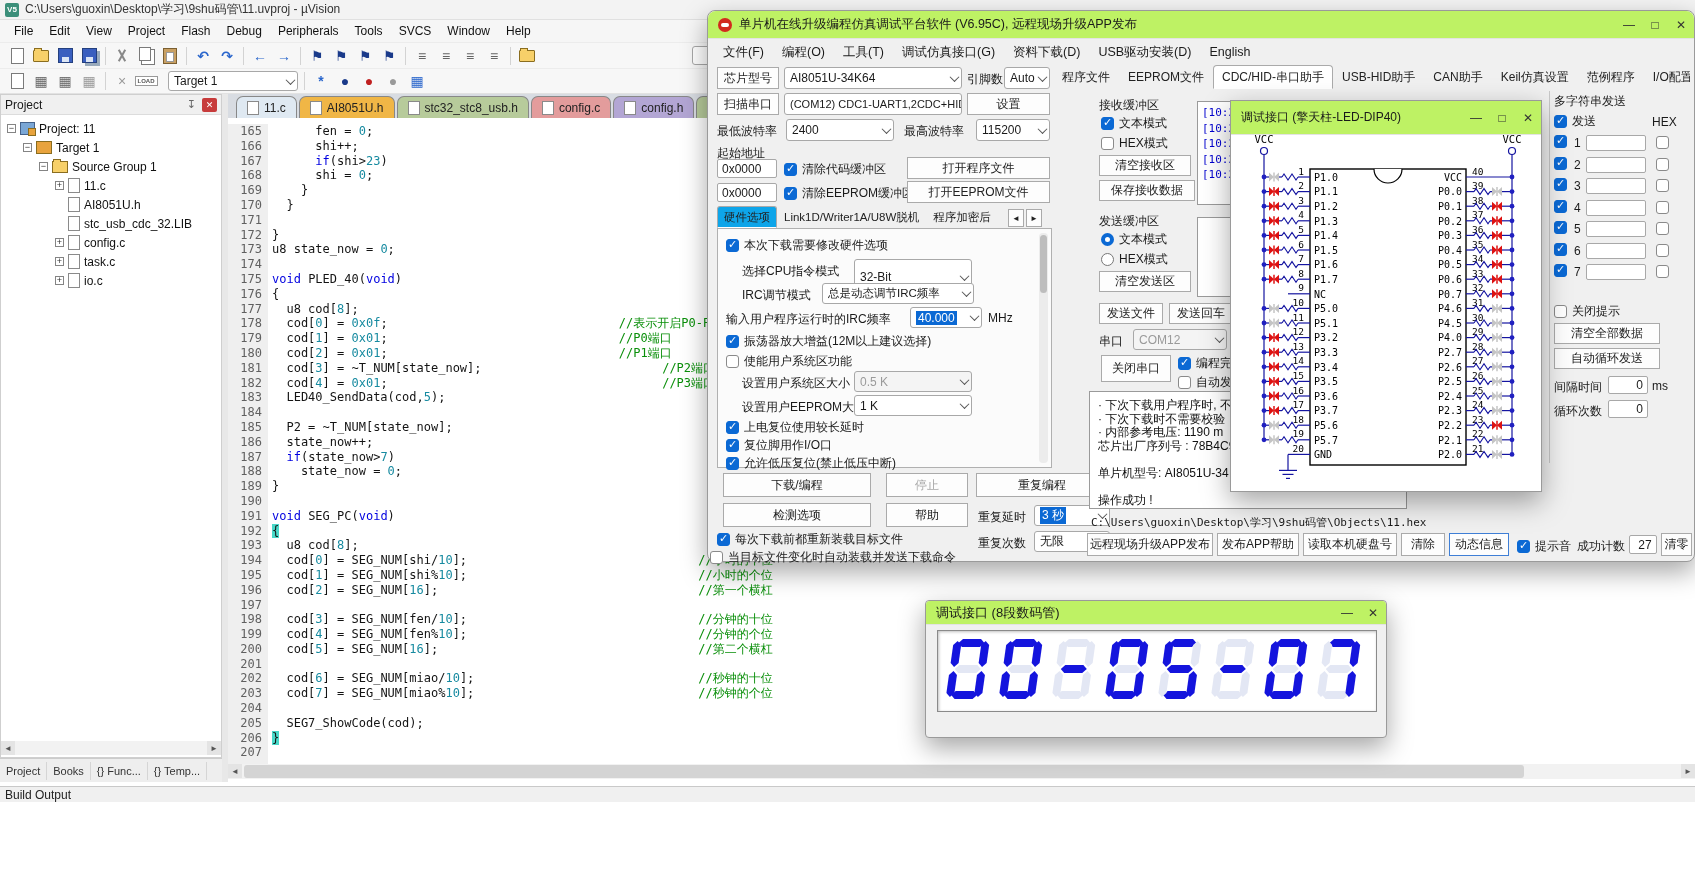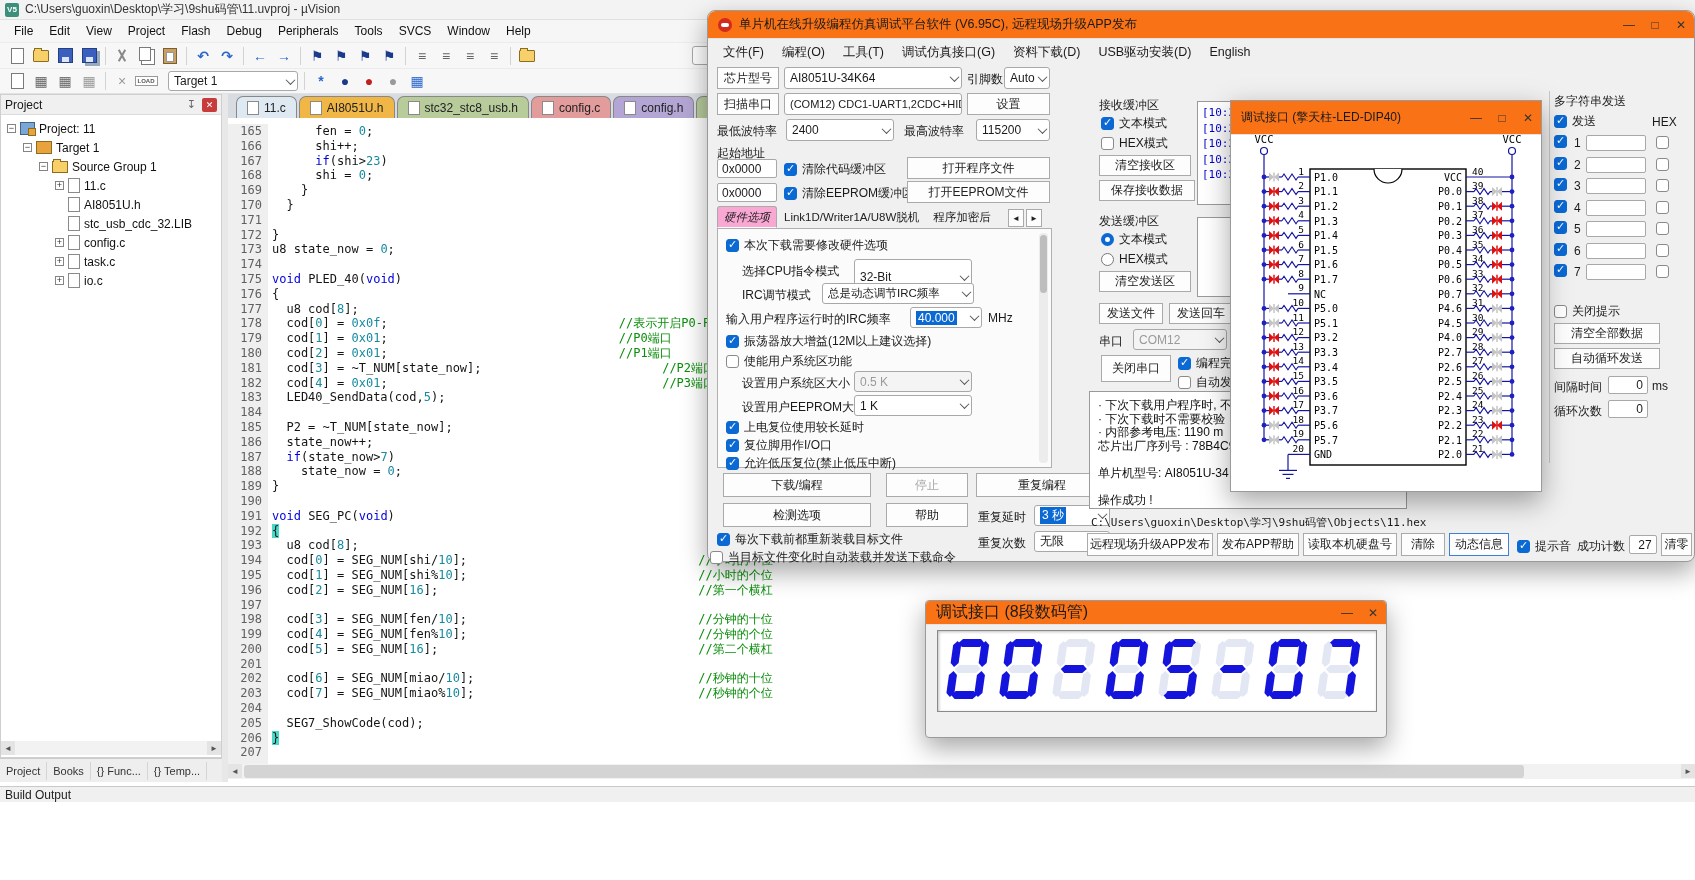--- a/index.html
+++ b/index.html
@@ -93,30 +93,30 @@
   #uv-code .kw{color:#0000e0;} #uv-code .nm{color:#168aa0;} #uv-code .cm{color:#0a8f0a;}
   #uv-code .brhl{background:#49d8c8;}
   #uv-hscroll{left:228px;top:764px;width:1467px;height:15px;background:#f2f2f2;}
   #uv-hscroll .thumb{position:absolute;left:16px;top:1px;width:1280px;height:13px;background:#d4d4d4;border-radius:3px;}
   #uv-buildhd{left:0;top:786px;width:1695px;height:16px;background:#f0f0f0;border-top:1px solid #c9c9c9;
               font-size:12px;display:flex;align-items:center;padding-left:5px;box-sizing:border-box;color:#222;}
   #uv-buildout{left:0;top:832px;width:1695px;height:78px;background:#fff;overflow:hidden;}
   #uv-buildline{position:absolute;left:8px;top:62px;font:bold 15px "DejaVu Sans Mono",monospace;color:#14141a;}
   
   .fwin{position:absolute;background:#f0f0f0;border:1px solid #9a9a9a;box-shadow:0 10px 26px rgba(0,0,0,.35);box-sizing:border-box;}
-  .fwin .tbar{position:absolute;left:0;top:0;right:0;background:#f97316;display:flex;align-items:center;
+  .fwin .tbar{position:absolute;left:0;top:0;right:0;background:#bef264;display:flex;align-items:center;
               padding-left:10px;box-sizing:border-box;gap:7px;border-bottom:1px solid #e3e3e3;}
   .wbtn{width:26px;height:100%;display:flex;align-items:center;justify-content:center;font-size:12px;color:#333;}
   .toolicon{width:14px;height:14px;border-radius:50%;background:#d22a1e;position:relative;flex:0 0 14px;}
   .toolicon::after{content:"";position:absolute;left:3px;top:5px;width:8px;height:4px;border-radius:3px;background:#fff;}
   
   .ttab{height:22px;display:flex;align-items:center;padding:0 8px;font-size:12px;color:#222;border:1px solid transparent;white-space:nowrap;}
   .ttab.sel{background:#fff;border:1px solid #aaa;border-bottom:1px solid #fff;border-radius:4px 4px 0 0;}
   .htab{height:20px;display:flex;align-items:center;padding:0 6px;font-size:11.5px;color:#222;border:1px solid transparent;white-space:nowrap;}
-  .htab.sel{background:#f9a8d4;border:1px solid #aaa;border-bottom:1px solid #fff;border-radius:3px 3px 0 0;font-style:italic;}
+  .htab.sel{background:#0ea5e9;border:1px solid #aaa;border-bottom:1px solid #fff;border-radius:3px 3px 0 0;}
   #grpbox{position:absolute;background:#fbfbfb;border:1px solid #b0b0b0;}
   .gsb{position:absolute;right:3px;top:4px;width:9px;bottom:4px;background:#ececec;border-radius:4px;}
   .gsb::after{content:"";position:absolute;left:1px;top:2px;width:7px;height:58px;background:#bdbdbd;border-radius:4px;}
   .recvtxt{font:11px/15.5px "DejaVu Sans Mono",monospace;color:#0000d0;padding:3px 4px;}
   .statline{position:absolute;left:8px;white-space:nowrap;font-size:12px;color:#111;}
   .mpanel{position:absolute;border-left:1px solid #c8c8c8;}
   
   #segdisp{position:absolute;background:#fff;border:1px solid #8a8a8a;box-shadow:inset 1px 1px 3px rgba(0,0,0,.25);}
 </style>
 </head>
@@ -557,20 +557,30 @@
     </span>
   <span class="ckrow" style="left:9px;top:520px;">
     <span class="ck on"></span>
       <span>每次下载前都重新装载目标文件</span>
     </span>
   <span class="ckrow" style="left:2px;top:538px;">
     <span class="ck"></span>
       <span>当目标文件变化时自动装载并发送下载命令</span>
     </span>
 
+  <div class="abs" id="top-tabs" style="left:345px;top:54px;right:4px;height:24px;display:flex;align-items:flex-end;overflow:hidden;">
+      <span class="ttab">程序文件</span>
+      <span class="ttab">EEPROM文件</span>
+      <span class="ttab sel">CDC/HID-串口助手</span>
+      <span class="ttab">USB-HID助手</span>
+      <span class="ttab">CAN助手</span>
+      <span class="ttab">Keil仿真设置</span>
+      <span class="ttab">范例程序</span>
+      <span class="ttab">I/O配置</span>
+    </div>
 
   <span class="lbl" style="left:391px;top:86px;">接收缓冲区</span>
   <span class="ckrow" style="left:393px;top:104px;">
     <span class="ck on"></span>
       <span>文本模式</span>
     </span>
   <span class="ckrow" style="left:393px;top:124px;">
     <span class="ck"></span>
       <span>HEX模式</span>
     </span>
@@ -1106,21 +1116,21 @@
       <polygon points="256,318.9 256,327.9 261,323.4" fill="#c4c4c4"></polygon>
       <polygon points="266,318.9 266,327.9 261,323.4" fill="#c4c4c4"></polygon>
       <line x1="261" y1="318.9" x2="261" y2="327.9" stroke="#c4c4c4" stroke-width="1.5"></line>
       <line x1="266" y1="323.4" x2="276" y2="323.4" stroke="#1414a0" stroke-width="1.2"></line>
       <circle cx="276" cy="323.4" r="2.4" fill="#2020c0"></circle>
     </svg>
 </div>
 
 <div class="fwin" id="segwin" style="left:925px;top:600px;width:462px;height:138px;border-radius:4px;">
   <div class="tbar" style="height:24px;border-radius:4px 4px 0 0;">
-    <span style="font-size:16px;">调试接口 (8段数码管)</span>
+    <span style="font-size:13px;">调试接口 (8段数码管)</span>
     <span style="margin-left:auto;display:flex;height:100%;">
       <span class="wbtn">—</span>
       <span class="wbtn">✕</span>
     </span>
   </div>
   <div id="segdisp" style="left:11px;top:29px;width:438px;height:80px;">
     <svg id="seg-svg" width="434" height="72" style="position:absolute;left:2px;top:3px;">
         <g transform="translate(14,5) skewX(-8)">
           <polygon points="5,4 9,0 27,0 31,4 27,8 9,8" fill="#1414dd"></polygon>
           <polygon points="5,30 9,26 27,26 31,30 27,34 9,34" fill="#e3e7f4"></polygon>

